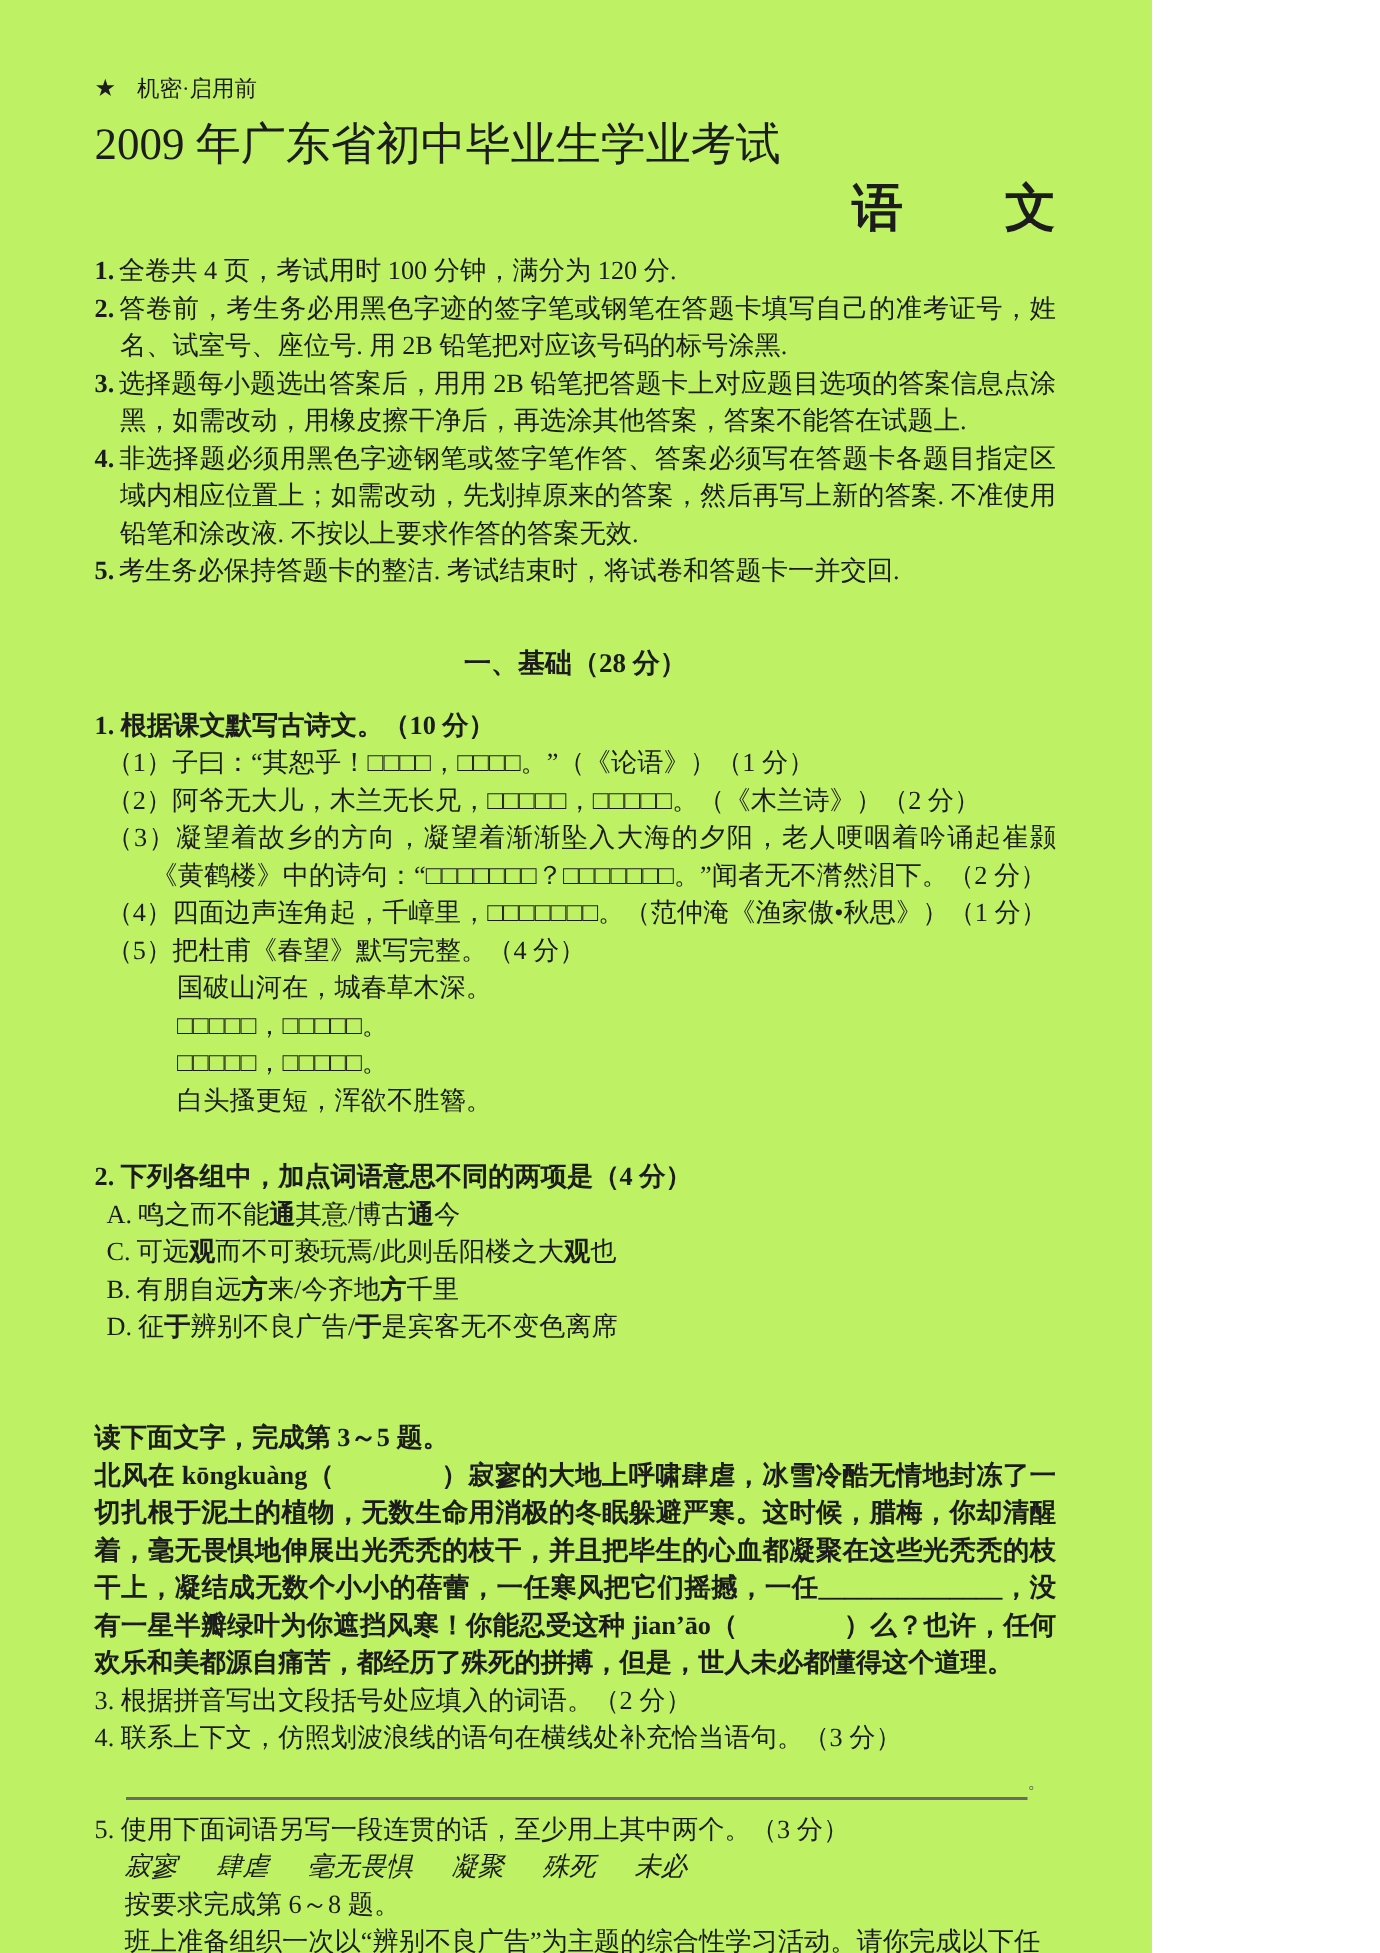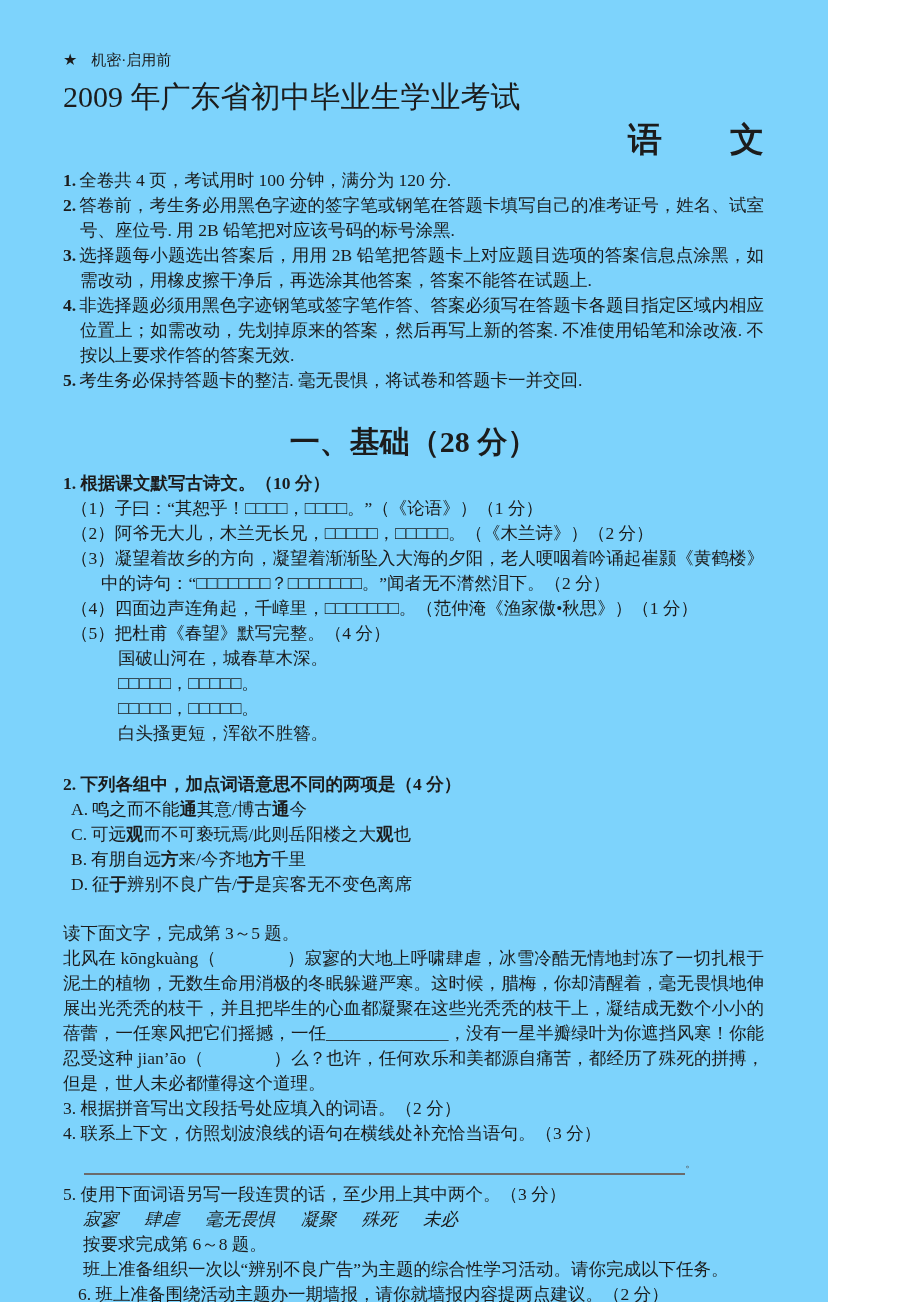--- a/index.html
+++ b/index.html
@@ -1,21 +1,21 @@
 <!DOCTYPE html>
 <html><head>
 <meta charset="utf-8">
 <style>
   * { margin: 0; padding: 0; box-sizing: border-box; }
   html, body { background: #ffffff; }
   .page {
     position: relative;
-    width: 828px;
+    width: 768px;
     height: 1302px;
-    background: #7dd3fc;
+    background: #bef264;
     color: #1c1c1c;
     font-family: "Liberation Serif", "DejaVu Serif", serif;
     font-size: 17.5px;
     line-height: 25px;
     padding: 50px 64px 0 63px;
     overflow: hidden;
   }
   .secret { font-size: 15px; line-height: 20px; }
   .secret .star { font-size: 16px; margin-right: 14px; }
   .title {
@@ -33,34 +33,34 @@
     margin-top: 6px;
     margin-bottom: 6px;
   }
   .instructions { display: flex; }
   .ins-label { font-weight: bold; white-space: nowrap; }
   .ins-list { flex: 1; }
   .ins-item { padding-left: 17px; text-indent: -17px; text-align: justify; }
   .ins-item .num { font-weight: bold; margin-right: 3px; }
   .section-heading {
     text-align: center;
-    font-size: 30px;
+    font-size: 18px;
     font-weight: bold;
     line-height: 30px;
     margin-top: 34px;
     margin-bottom: 14px;
   }
   .stem-bold { font-weight: bold; }
   .q1-part { padding-left: 30px; text-indent: -30px; text-align: justify; margin-left: 8px; }
   .poem-line { margin-left: 55px; }
   .q2 { margin-top: 26px; }
   .q2-option { margin-left: 8px; }
   .q2-option b { font-weight: bold; }
   .option-label { margin-right: 4px; }
-  .passage-block { margin-top: 24px; }
+  .passage-block { margin-top: 49px; font-weight: bold; }
   .passage { text-align: justify; }
   .answer-line { margin: 6px 0 2px; line-height: 22px; }
   .answer-rule {
     display: inline-block;
     width: 601px;
     margin-left: 21px;
     border-bottom: 2px solid #6b6b6b;
     height: 14px;
   }
   .answer-period { font-size: 12px; vertical-align: 8px; color: #555; }
@@ -82,21 +82,21 @@
   <div class="title">2009 年广东省初中毕业生学业考试</div>
 
   <div class="subject">语　　文</div>
 
   <div class="instructions">
     <div class="ins-list">
       <div class="ins-item"><span class="num">1.</span><span>全卷共 4 页，考试用时 100 分钟，满分为 120 分.</span></div>
       <div class="ins-item"><span class="num">2.</span><span>答卷前，考生务必用黑色字迹的签字笔或钢笔在答题卡填写自己的准考证号，姓名、试室号、座位号. 用 2B 铅笔把对应该号码的标号涂黑.</span></div>
       <div class="ins-item"><span class="num">3.</span><span>选择题每小题选出答案后，用用 2B 铅笔把答题卡上对应题目选项的答案信息点涂黑，如需改动，用橡皮擦干净后，再选涂其他答案，答案不能答在试题上.</span></div>
       <div class="ins-item"><span class="num">4.</span><span>非选择题必须用黑色字迹钢笔或签字笔作答、答案必须写在答题卡各题目指定区域内相应位置上；如需改动，先划掉原来的答案，然后再写上新的答案. 不准使用铅笔和涂改液. 不按以上要求作答的答案无效.</span></div>
-      <div class="ins-item"><span class="num">5.</span><span>考生务必保持答题卡的整洁. 毫无畏惧，将试卷和答题卡一并交回.</span></div>
+      <div class="ins-item"><span class="num">5.</span><span>考生务必保持答题卡的整洁. 考试结束时，将试卷和答题卡一并交回.</span></div>
     </div>
   </div>
 
   <div class="section-heading">一、基础（28 分）</div>
 
   <div>
     <div class="stem-bold">1. 根据课文默写古诗文。（10 分）</div>
     <div class="q1-part">（1）子曰：“其恕乎！□□□□，□□□□。”（《论语》）（1 分）</div>
     <div class="q1-part">（2）阿爷无大儿，木兰无长兄，□□□□□，□□□□□。（《木兰诗》）（2 分）</div>
     <div class="q1-part">（3）凝望着故乡的方向，凝望着渐渐坠入大海的夕阳，老人哽咽着吟诵起崔颢《黄鹤楼》中的诗句：“□□□□□□□？□□□□□□□。”闻者无不潸然泪下。（2 分）</div>

